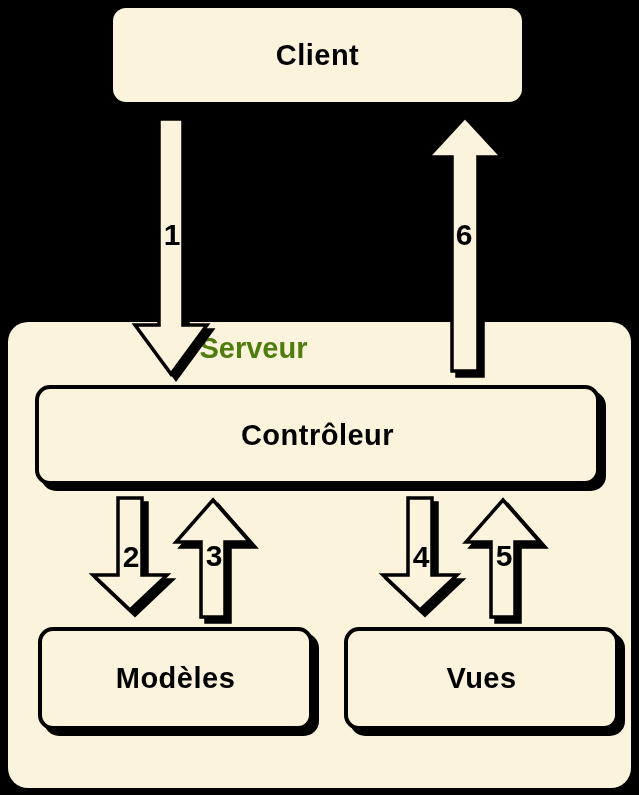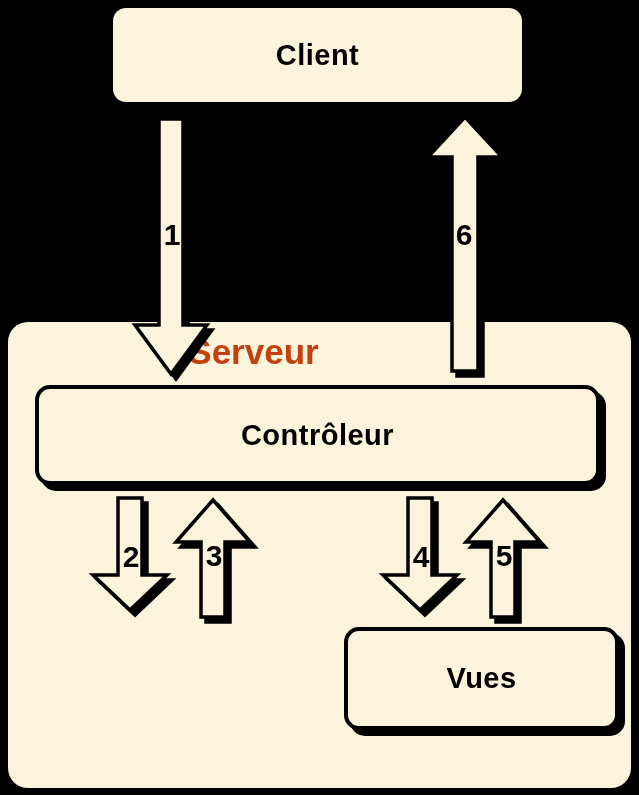--- a/index.html
+++ b/index.html
@@ -44,23 +44,23 @@
     width: 623px; height: 466px;
     border-radius: 20px;
     background: #FCF3DD;
     position: absolute;
   }
   .server-label {
     position: absolute;
     left: 0; top: 332px;
     width: 507px;
     text-align: center;
-    font-size: 35px;
+    font-size: 29px;
     font-weight: bold;
-    color: #c2410c;
+    color: #4d7c0f;
   }
   .controller-box {
     left: 35px; top: 385px;
     width: 565px; height: 100px;
     border-radius: 15px;
     align-items: center;
   }
   .models-box {
     left: 38px; top: 627px;
     width: 275px; height: 103px;
@@ -129,18 +129,21 @@
   <svg class="arrow" style="left:378px; top:494px;" width="86" height="130" viewBox="0 0 86 130">
     <polygon points="30,4 54,4 54,81 79,81 42,116 5,81 30,81" fill="#FCF3DD"></polygon>
   </svg>
   <span class="arrow-num" style="left:421px; top:557px;">4</span>
 
   <svg class="arrow" style="left:461px; top:494px;" width="86" height="130" viewBox="0 0 86 130">
     <polygon points="42,6 79,48 54,48 54,123 30,123 30,48 5,48" fill="#FCF3DD"></polygon>
   </svg>
   <span class="arrow-num" style="left:504px; top:556px;">5</span>
 
+  <div class="node outlined models-box">
+    <span>Modèles</span>
+  </div>
 
   <div class="node outlined views-box">
     <span>Vues</span>
   </div>
 
 </div>
 
 </body></html>

